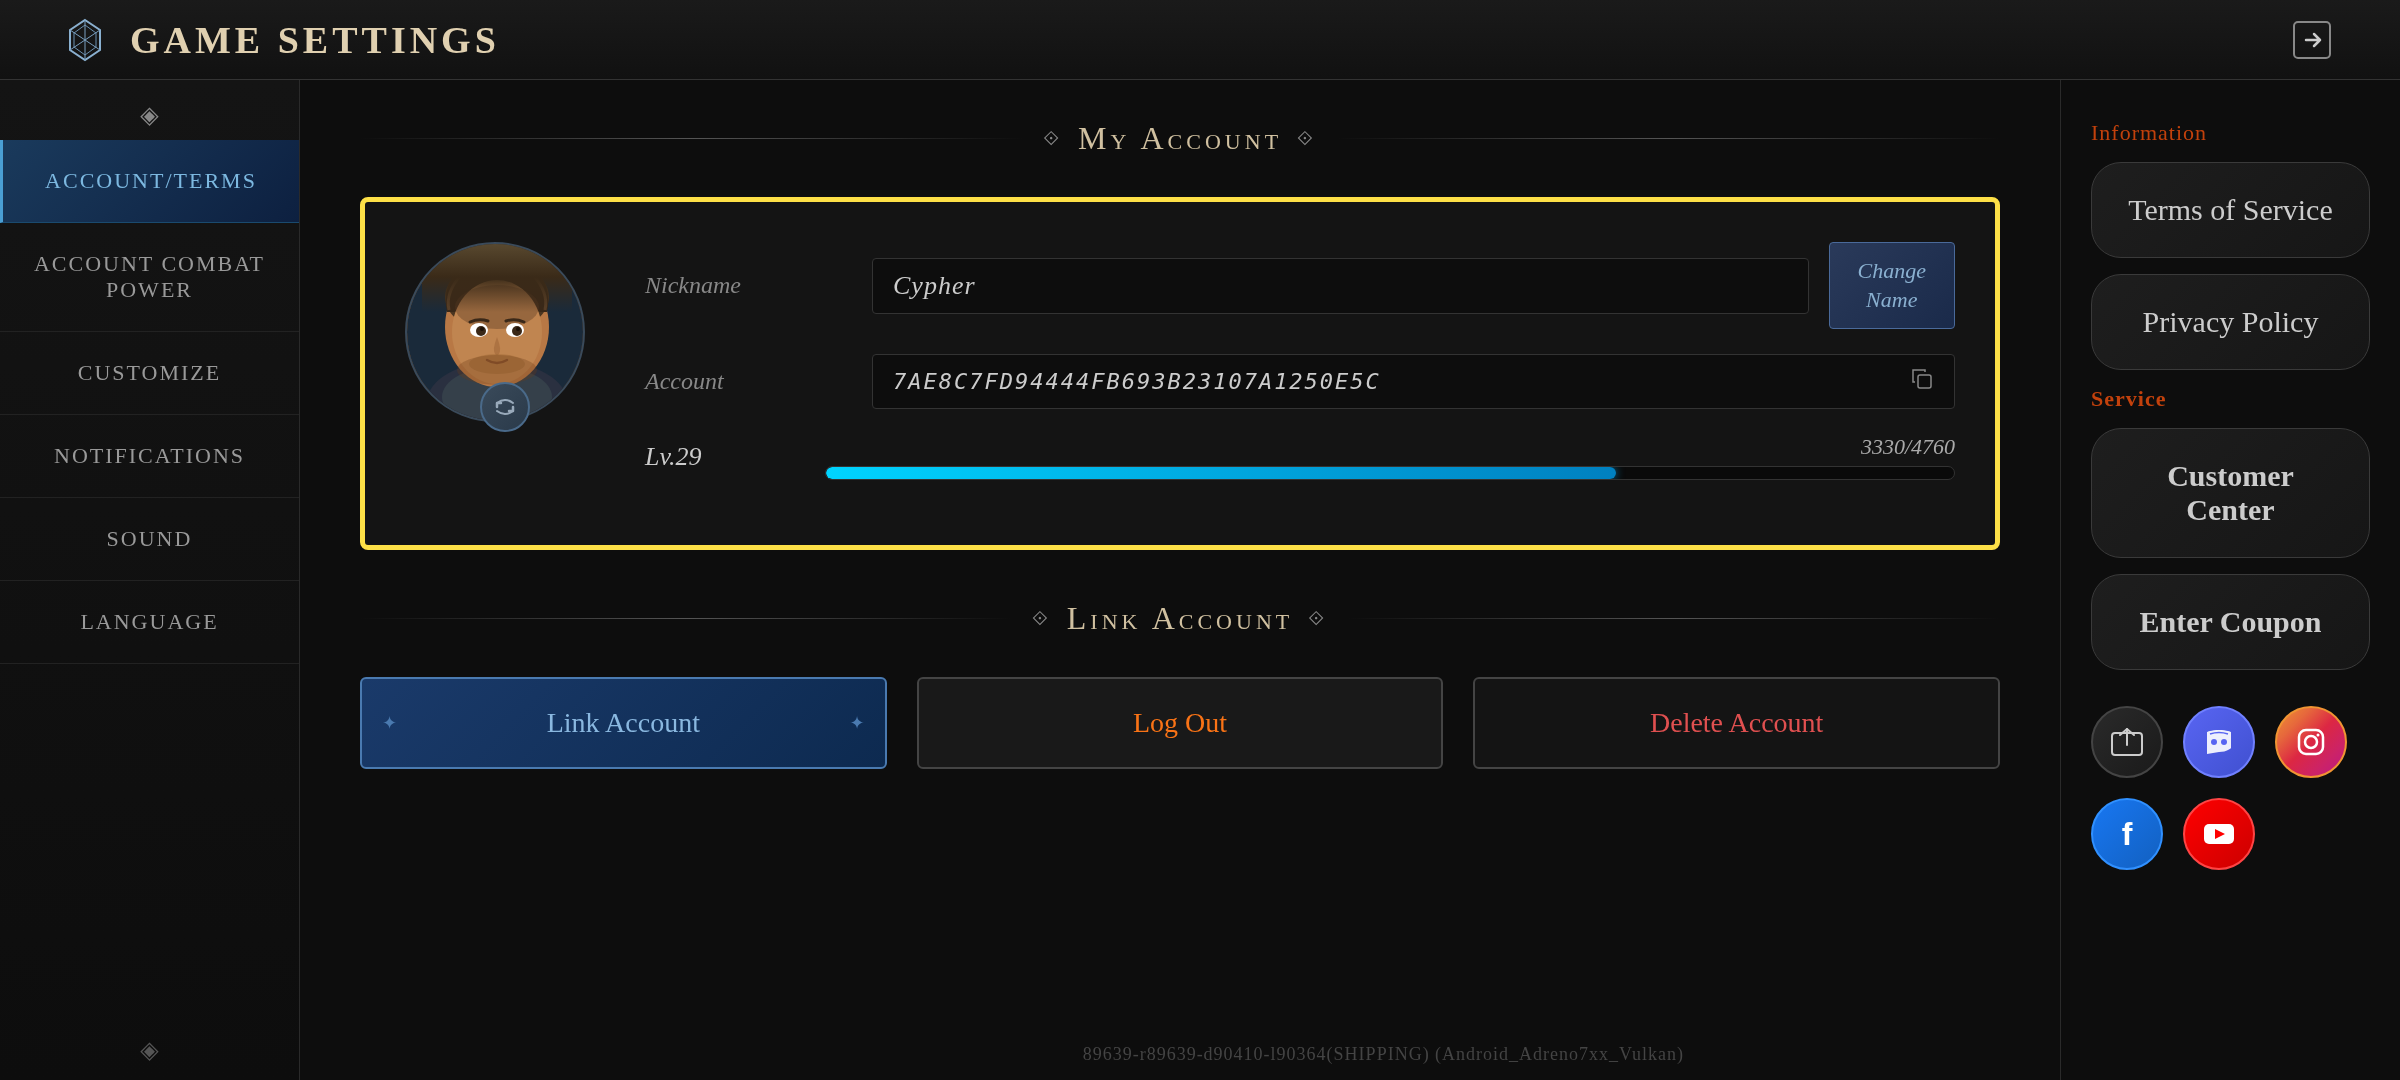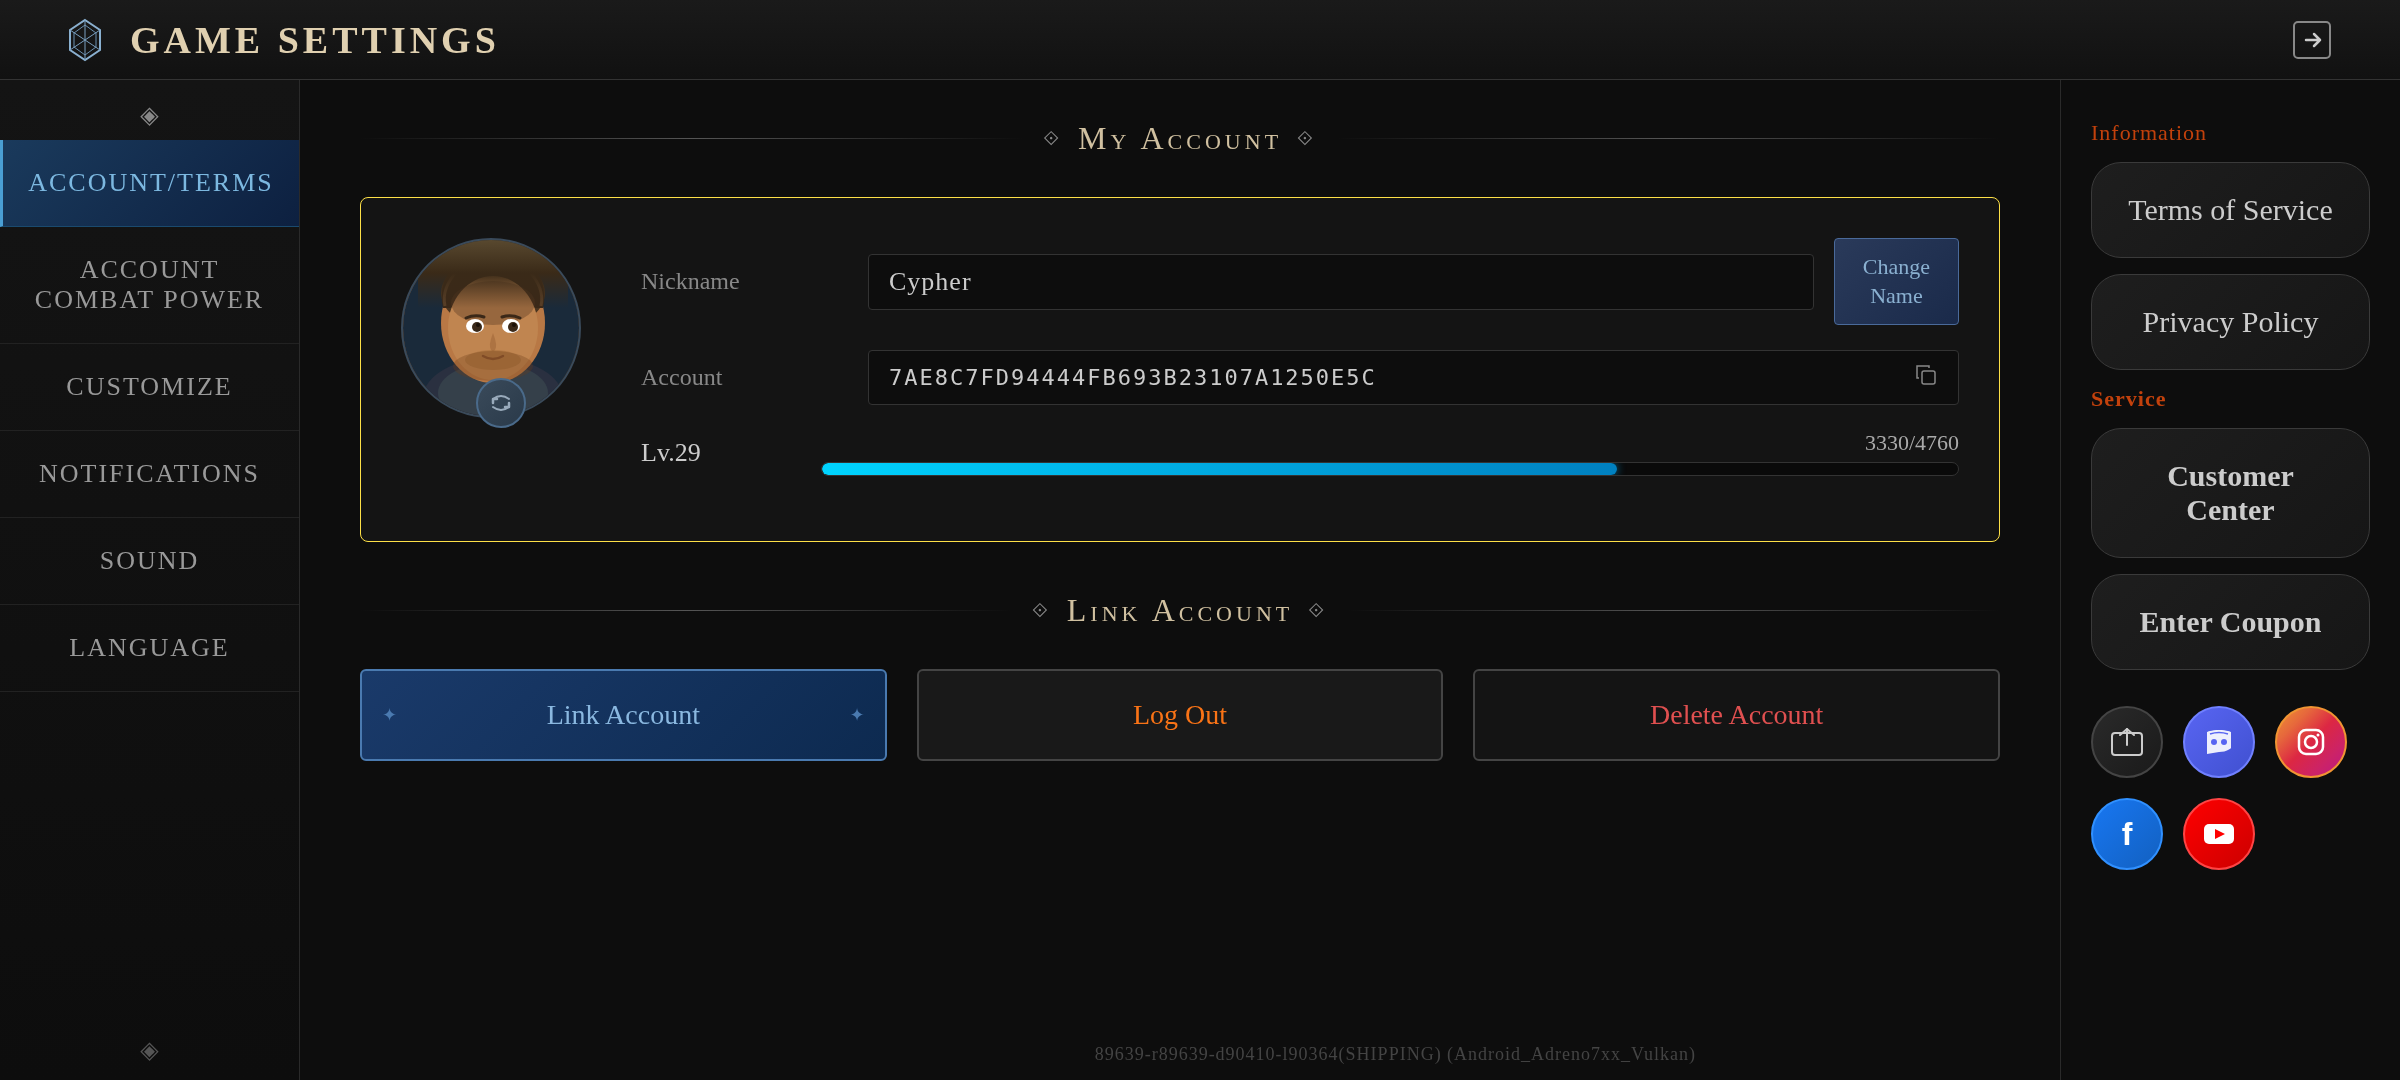--- a/index.html
+++ b/index.html
@@ -80,21 +80,21 @@
       font-size: 24px;
       margin-bottom: 10px;
     }
 
     .sidebar-item {
       width: 100%;
       padding: 28px 24px;
       text-align: center;
       cursor: pointer;
       border-bottom: 1px solid #222;
-      font-size: 26px;
+      font-size: 22px;
       letter-spacing: 2px;
       text-transform: uppercase;
       color: #999;
       font-variant: small-caps;
       transition: background 0.2s;
     }
 
     .sidebar-item.active {
       background: linear-gradient(135deg, #1a3a5c 0%, #0d2040 100%);
       color: #7cb8e0;
@@ -151,25 +151,26 @@
       color: #888;
       font-size: 20px;
     }
 
     
     .account-card {
       display: flex;
       align-items: flex-start;
       gap: 40px;
       background: rgba(255,255,255,0.03);
-      border: 1px solid #fde047;
+      border: 5px solid #fde047;
       border-radius: 8px;
       padding: 40px;
       margin-bottom: 50px;
       min-height: 200px;
+      font-style: italic;
     }
 
     .avatar-container {
       position: relative;
       width: 200px;
       height: 200px;
       flex-shrink: 0;
     }
 
     .avatar-image {
@@ -468,21 +469,21 @@
 
     .social-icon.youtube {
       background: linear-gradient(135deg, #FF0000, #cc0000);
       border-color: #ff4444;
       color: white;
     }
 
     .footer-info {
       position: absolute;
       bottom: 15px;
-      right: 364px;
+      right: 376px;
       font-size: 18px;
       color: #444;
       letter-spacing: 1px;
     }
 
     
     .logo-svg {
       width: 50px;
       height: 50px;
     }

